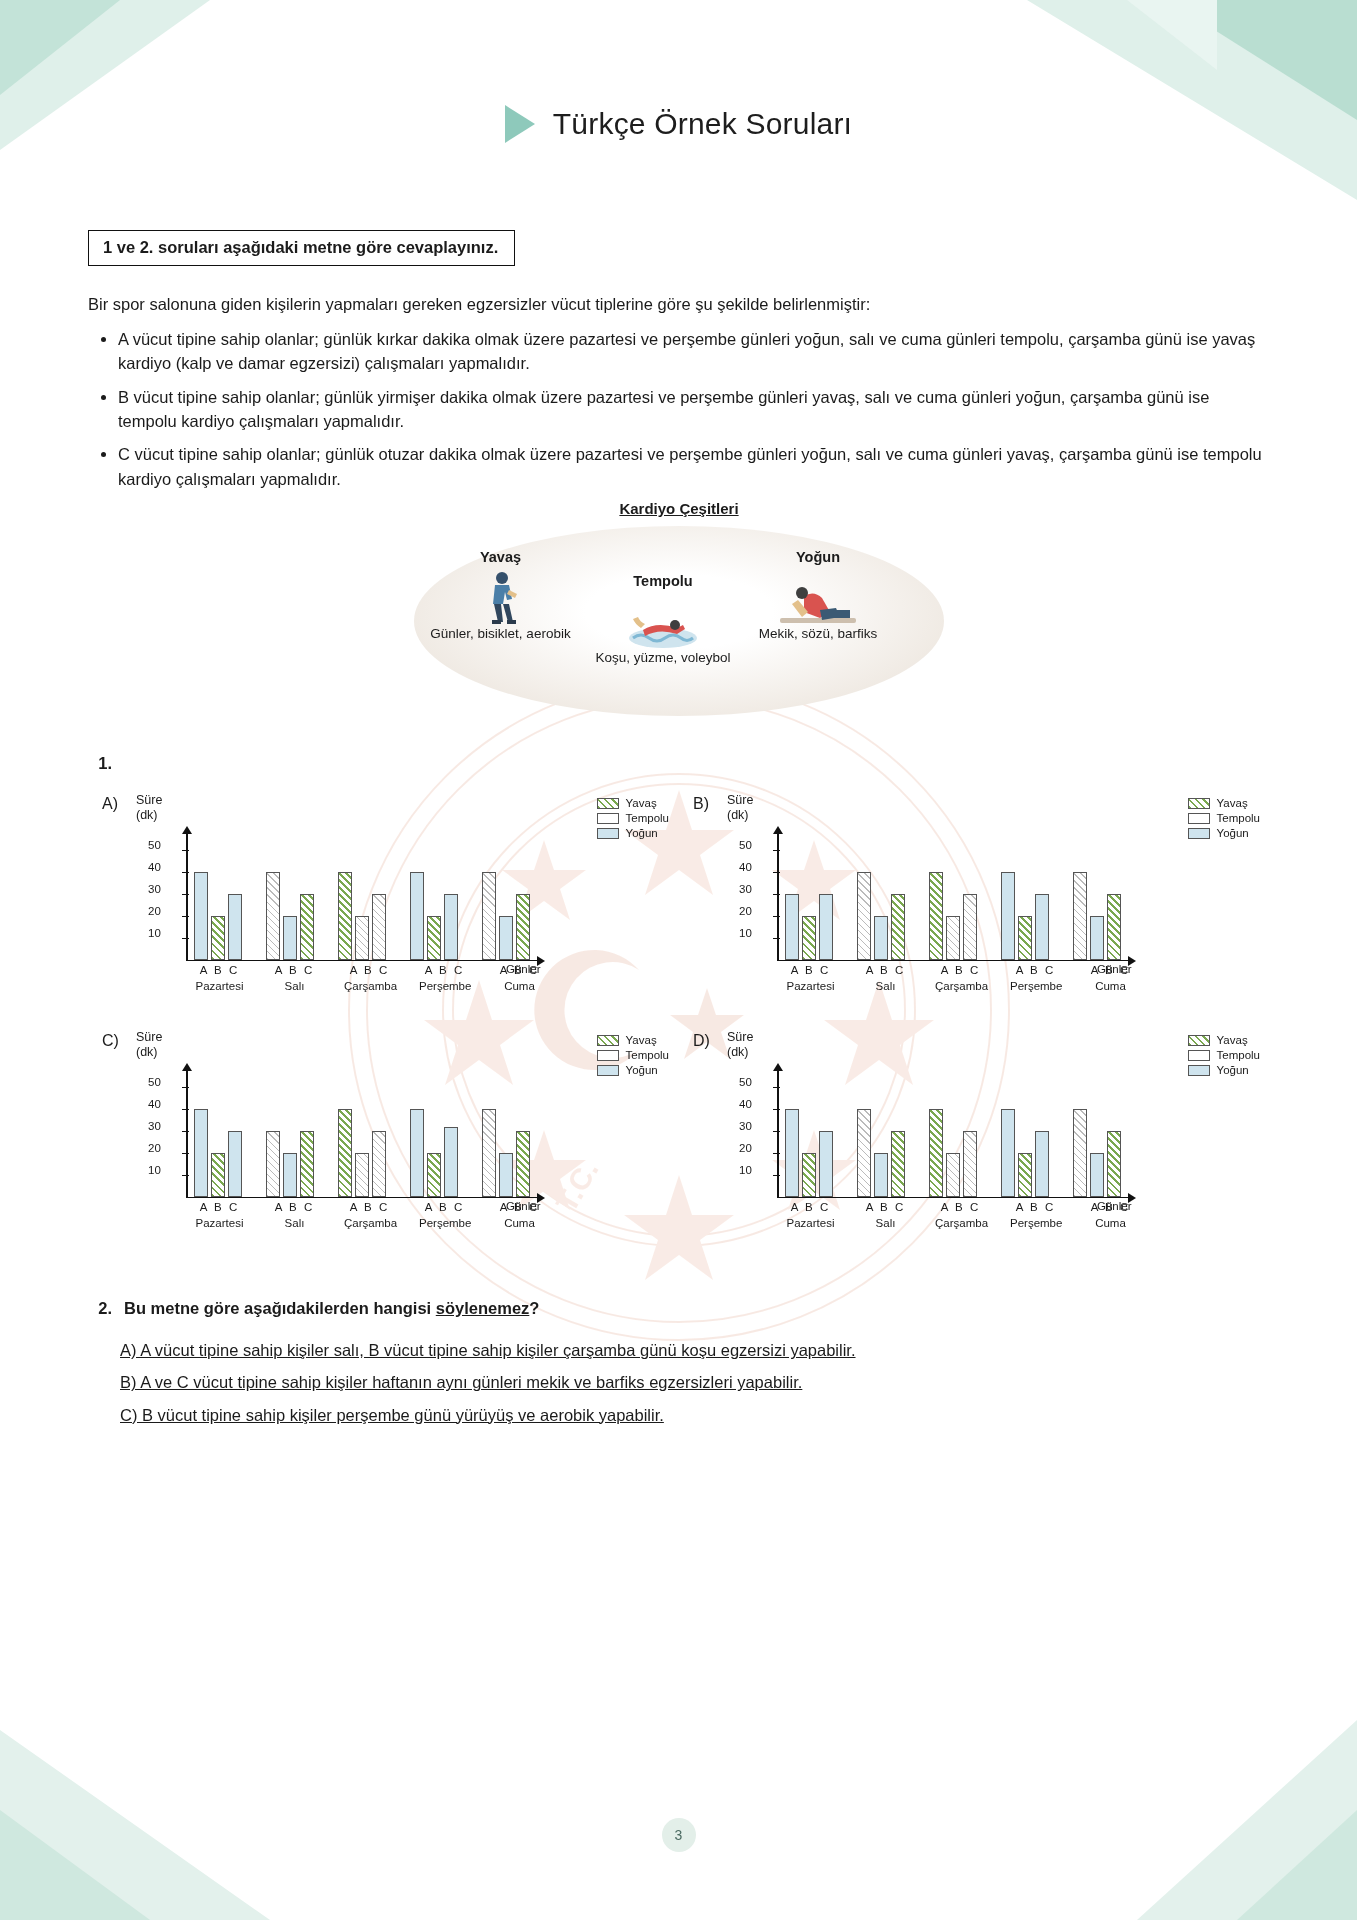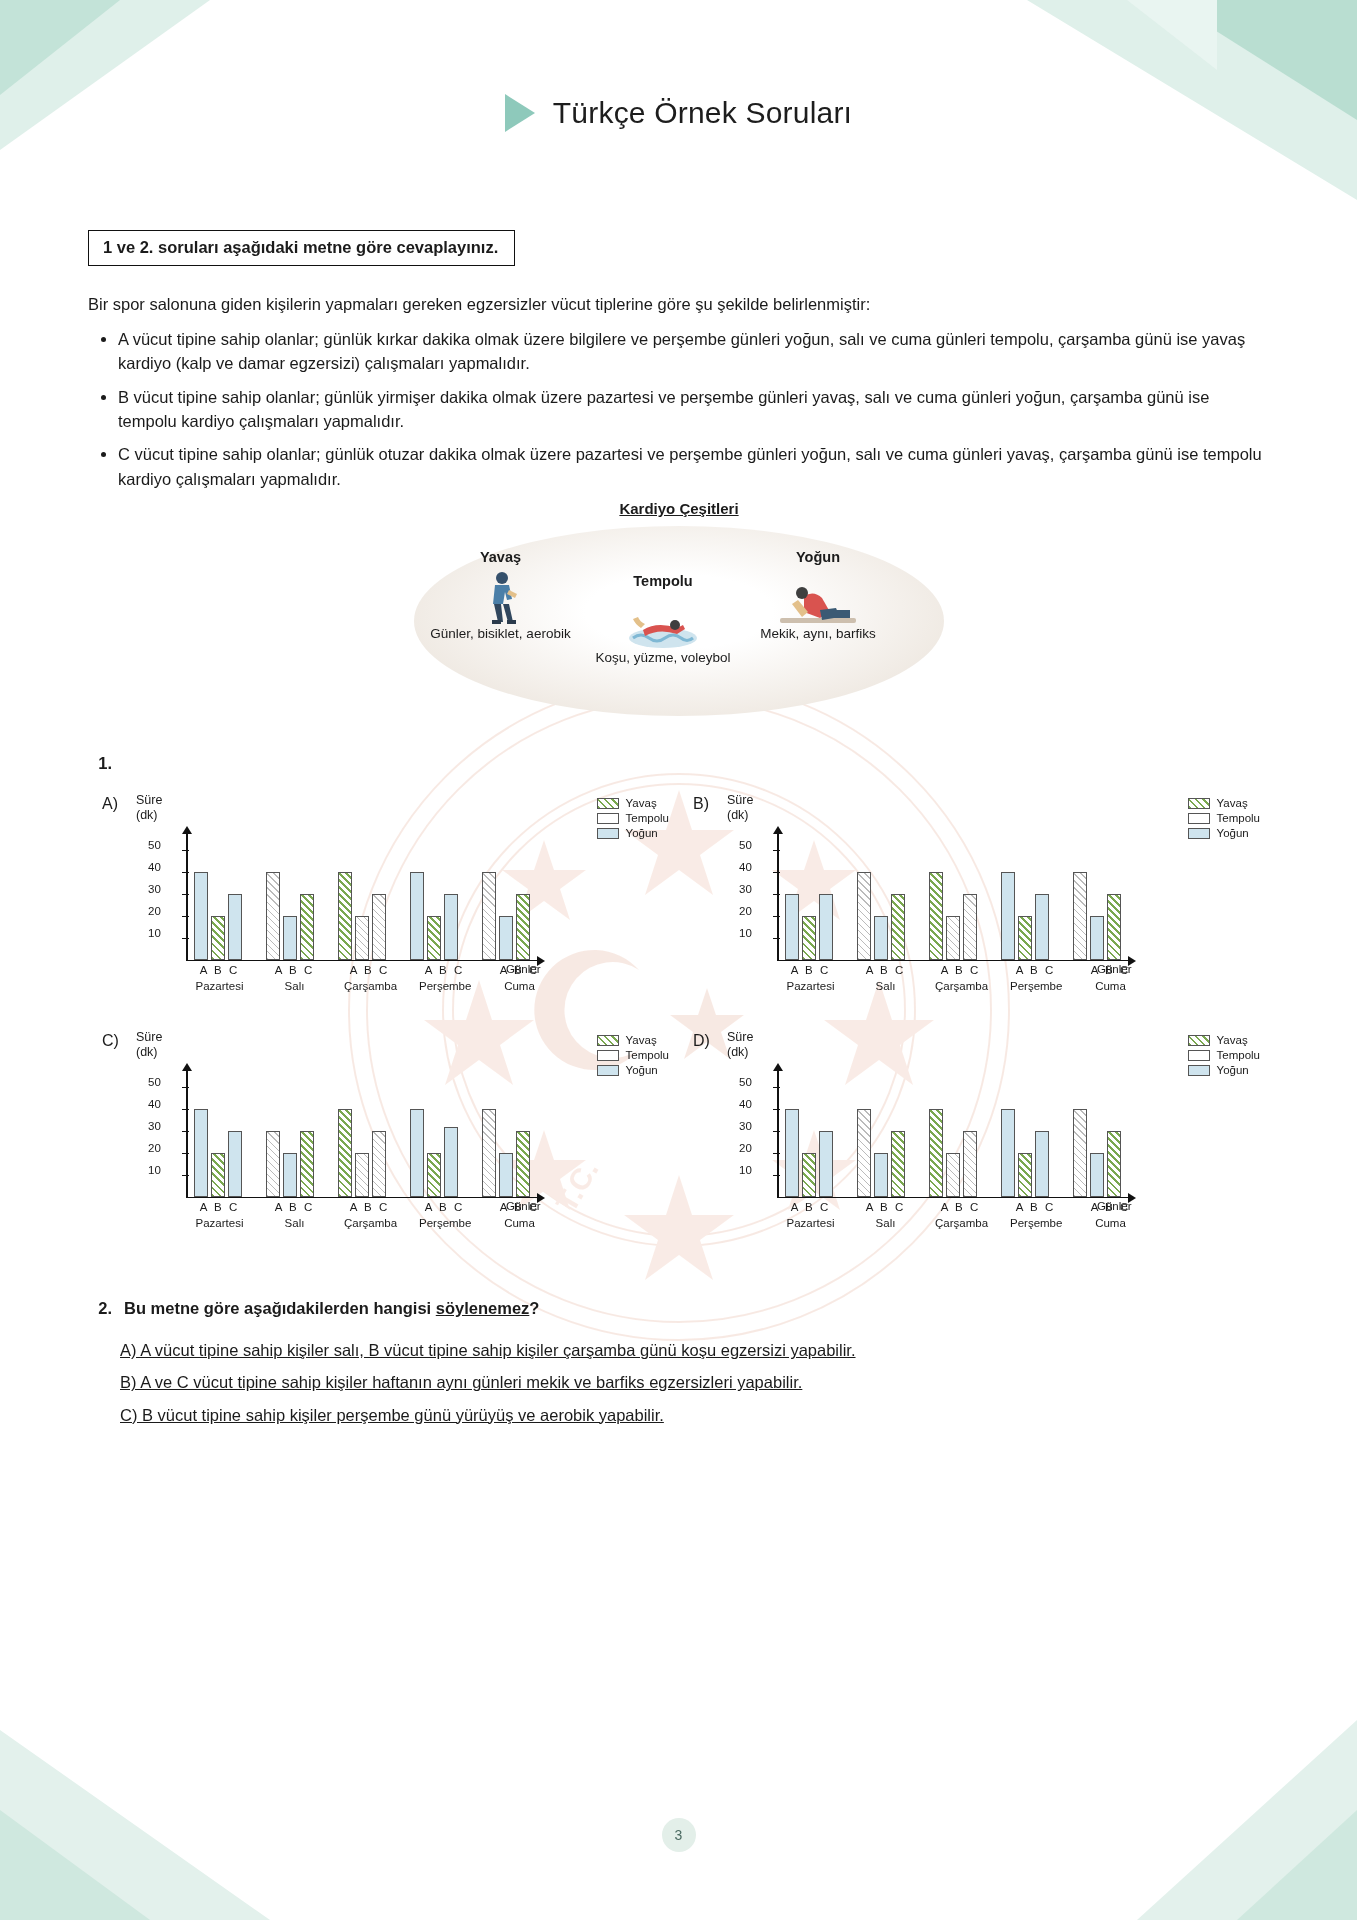--- a/index.html
+++ b/index.html
@@ -17,21 +17,21 @@
   
   .corner { position: absolute; pointer-events: none; }
   .tl { top: 0; left: 0; width: 210px; height: 150px; overflow: hidden; }
   .tr { top: 0; right: 0; width: 330px; height: 210px; overflow: hidden; }
   .bl { bottom: 0; left: 0; width: 270px; height: 190px; overflow: hidden; }
   .br { bottom: 0; right: 0; width: 220px; height: 200px; overflow: hidden; }
   .tri { position: absolute; width: 0; height: 0; }
 
   
   .header {
-    position: absolute; top: 94px; left: 0; width: 100%;
+    position: absolute; top: 105px; left: 0; width: 100%;
     display: flex; align-items: center; justify-content: center; gap: 18px;
   }
   .play-icon { width: 0; height: 0;
     border-left: 30px solid #8ec9bb;
     border-top: 19px solid transparent;
     border-bottom: 19px solid transparent; }
   .header-title { font-size: 30px; letter-spacing: .2px; color: #1d1d1d; }
 
   
   .watermark {
@@ -187,21 +187,21 @@
   <span class="header-title">Türkçe Örnek Soruları</span>
 </div>
 
 <div class="content">
 
   <div class="q-banner">1 ve 2. soruları aşağıdaki metne göre cevaplayınız.</div>
 
   <p class="intro">Bir spor salonuna giden kişilerin yapmaları gereken egzersizler vücut tiplerine göre şu şekilde belirlenmiştir:</p>
 
   <ul class="bullets">
-    <li>A vücut tipine sahip olanlar; günlük kırkar dakika olmak üzere bilgilere ve perşembe günleri yoğun, salı ve cuma günleri tempolu, çarşamba günü ise yavaş kardiyo (kalp ve damar egzersizi) çalışmaları yapmalıdır.</li>
+    <li>A vücut tipine sahip olanlar; günlük kırkar dakika olmak üzere pazartesi ve perşembe günleri yoğun, salı ve cuma günleri tempolu, çarşamba günü ise yavaş kardiyo (kalp ve damar egzersizi) çalışmaları yapmalıdır.</li>
     <li>B vücut tipine sahip olanlar; günlük yirmişer dakika olmak üzere pazartesi ve perşembe günleri yavaş, salı ve cuma günleri yoğun, çarşamba günü ise tempolu kardiyo çalışmaları yapmalıdır.</li>
     <li>C vücut tipine sahip olanlar; günlük otuzar dakika olmak üzere pazartesi ve perşembe günleri yoğun, salı ve cuma günleri yavaş, çarşamba günü ise tempolu kardiyo çalışmaları yapmalıdır.</li>
   </ul>
 
   
   <div class="cardio-wrap">
     <div class="cardio-title">Kardiyo Çeşitleri</div>
     <div class="ellipse"></div>
 
     <div class="cardio-item ci-yavas">
@@ -237,21 +237,21 @@
       <div class="fig">
         <svg width="80" height="46" viewBox="0 0 80 46">
           <rect x="2" y="38" width="76" height="5" rx="2" fill="#cdbfae"></rect>
           <path d="M26 16 q10 -6 18 2 l8 14 -10 6 -16 -6z" fill="#d9534f"></path>
           <circle cx="24" cy="13" r="6" fill="#3f3f3f"></circle>
           <path d="M42 30 l16 -2 4 9 -18 3z" fill="#3b5a74"></path>
           <path d="M56 30 h16 v8 h-16z" fill="#3b5a74"></path>
           <path d="M20 20 l10 12 -6 5 -10 -13z" fill="#e3c08a"></path>
         </svg>
       </div>
-      <div>Mekik, aynı, barfiks</div>
+      <div>Mekik, sözü, barfiks</div>
     </div>
   </div>
 
   
   <div class="qnum">
     <span class="n">1.</span>
   </div>
 
   
   <div class="charts">

